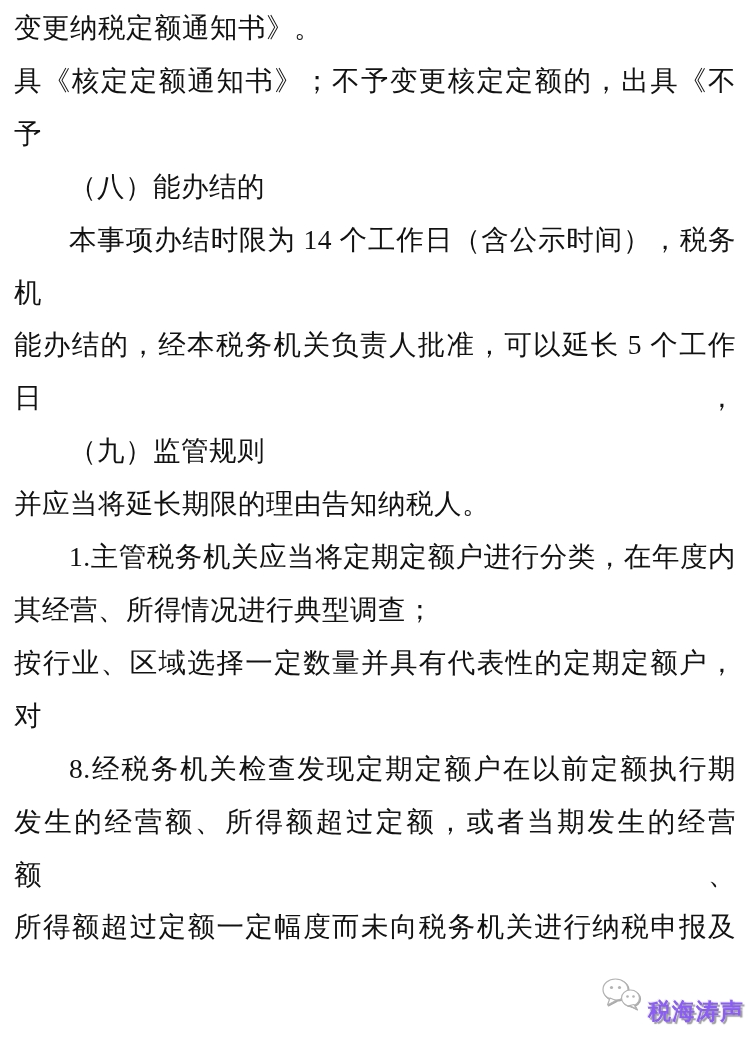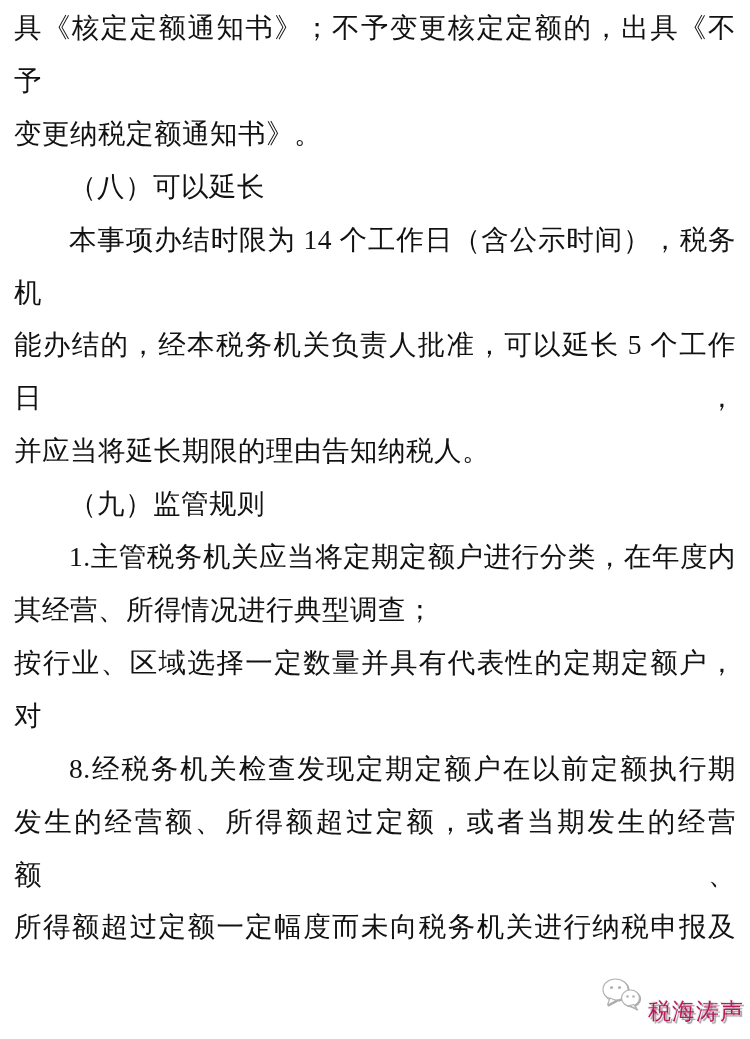--- a/index.html
+++ b/index.html
@@ -44,42 +44,42 @@
     gap: 7px;
   }
   .wm-icon {
     display: inline-block;
     width: 40px;
     height: 34px;
     filter: drop-shadow(1.5px 1.5px 0.5px #a9a9a9);
   }
   .wm-text {
     font-family: "Liberation Sans", "DejaVu Sans", sans-serif;
-    font-weight: normal;
+    font-weight: bold;
     font-size: 23px;
     letter-spacing: 1px;
-    color: #be185d;
+    color: #8b5cf6;
     text-shadow: 2px 2px 1px #9e9e9e, -1px -1px 0 #ececec;
     white-space: nowrap;
     margin-top: 36px;
   }
 </style>
 </head>
 <body>
 
 <div class="page">
 
   <div class="text-block">
+      <div class="line end">变更纳税定额通知书》。</div>
       <div class="line">具《核定定额通知书》；不予变更核定定额的，出具《不予</div>
-      <div class="line end">变更纳税定额通知书》。</div>
-      <div class="line indent end">（八）可以延长</div>
+      <div class="line indent end">（八）能办结的</div>
       <div class="line indent">本事项办结时限为 14 个工作日（含公示时间），税务机</div>
       <div class="line">能办结的，经本税务机关负责人批准，可以延长 5 个工作日，</div>
+      <div class="line indent end">（九）监管规则</div>
       <div class="line end">并应当将延长期限的理由告知纳税人。</div>
-      <div class="line indent end">（九）监管规则</div>
       <div class="line indent">1.主管税务机关应当将定期定额户进行分类，在年度内</div>
       <div class="line end">其经营、所得情况进行典型调查；</div>
       <div class="line">按行业、区域选择一定数量并具有代表性的定期定额户，对</div>
       <div class="line indent">8.经税务机关检查发现定期定额户在以前定额执行期</div>
       <div class="line">发生的经营额、所得额超过定额，或者当期发生的经营额、</div>
       <div class="line">所得额超过定额一定幅度而未向税务机关进行纳税申报及</div>
     </div>
 
   <div class="watermark">
     <span class="wm-icon">

